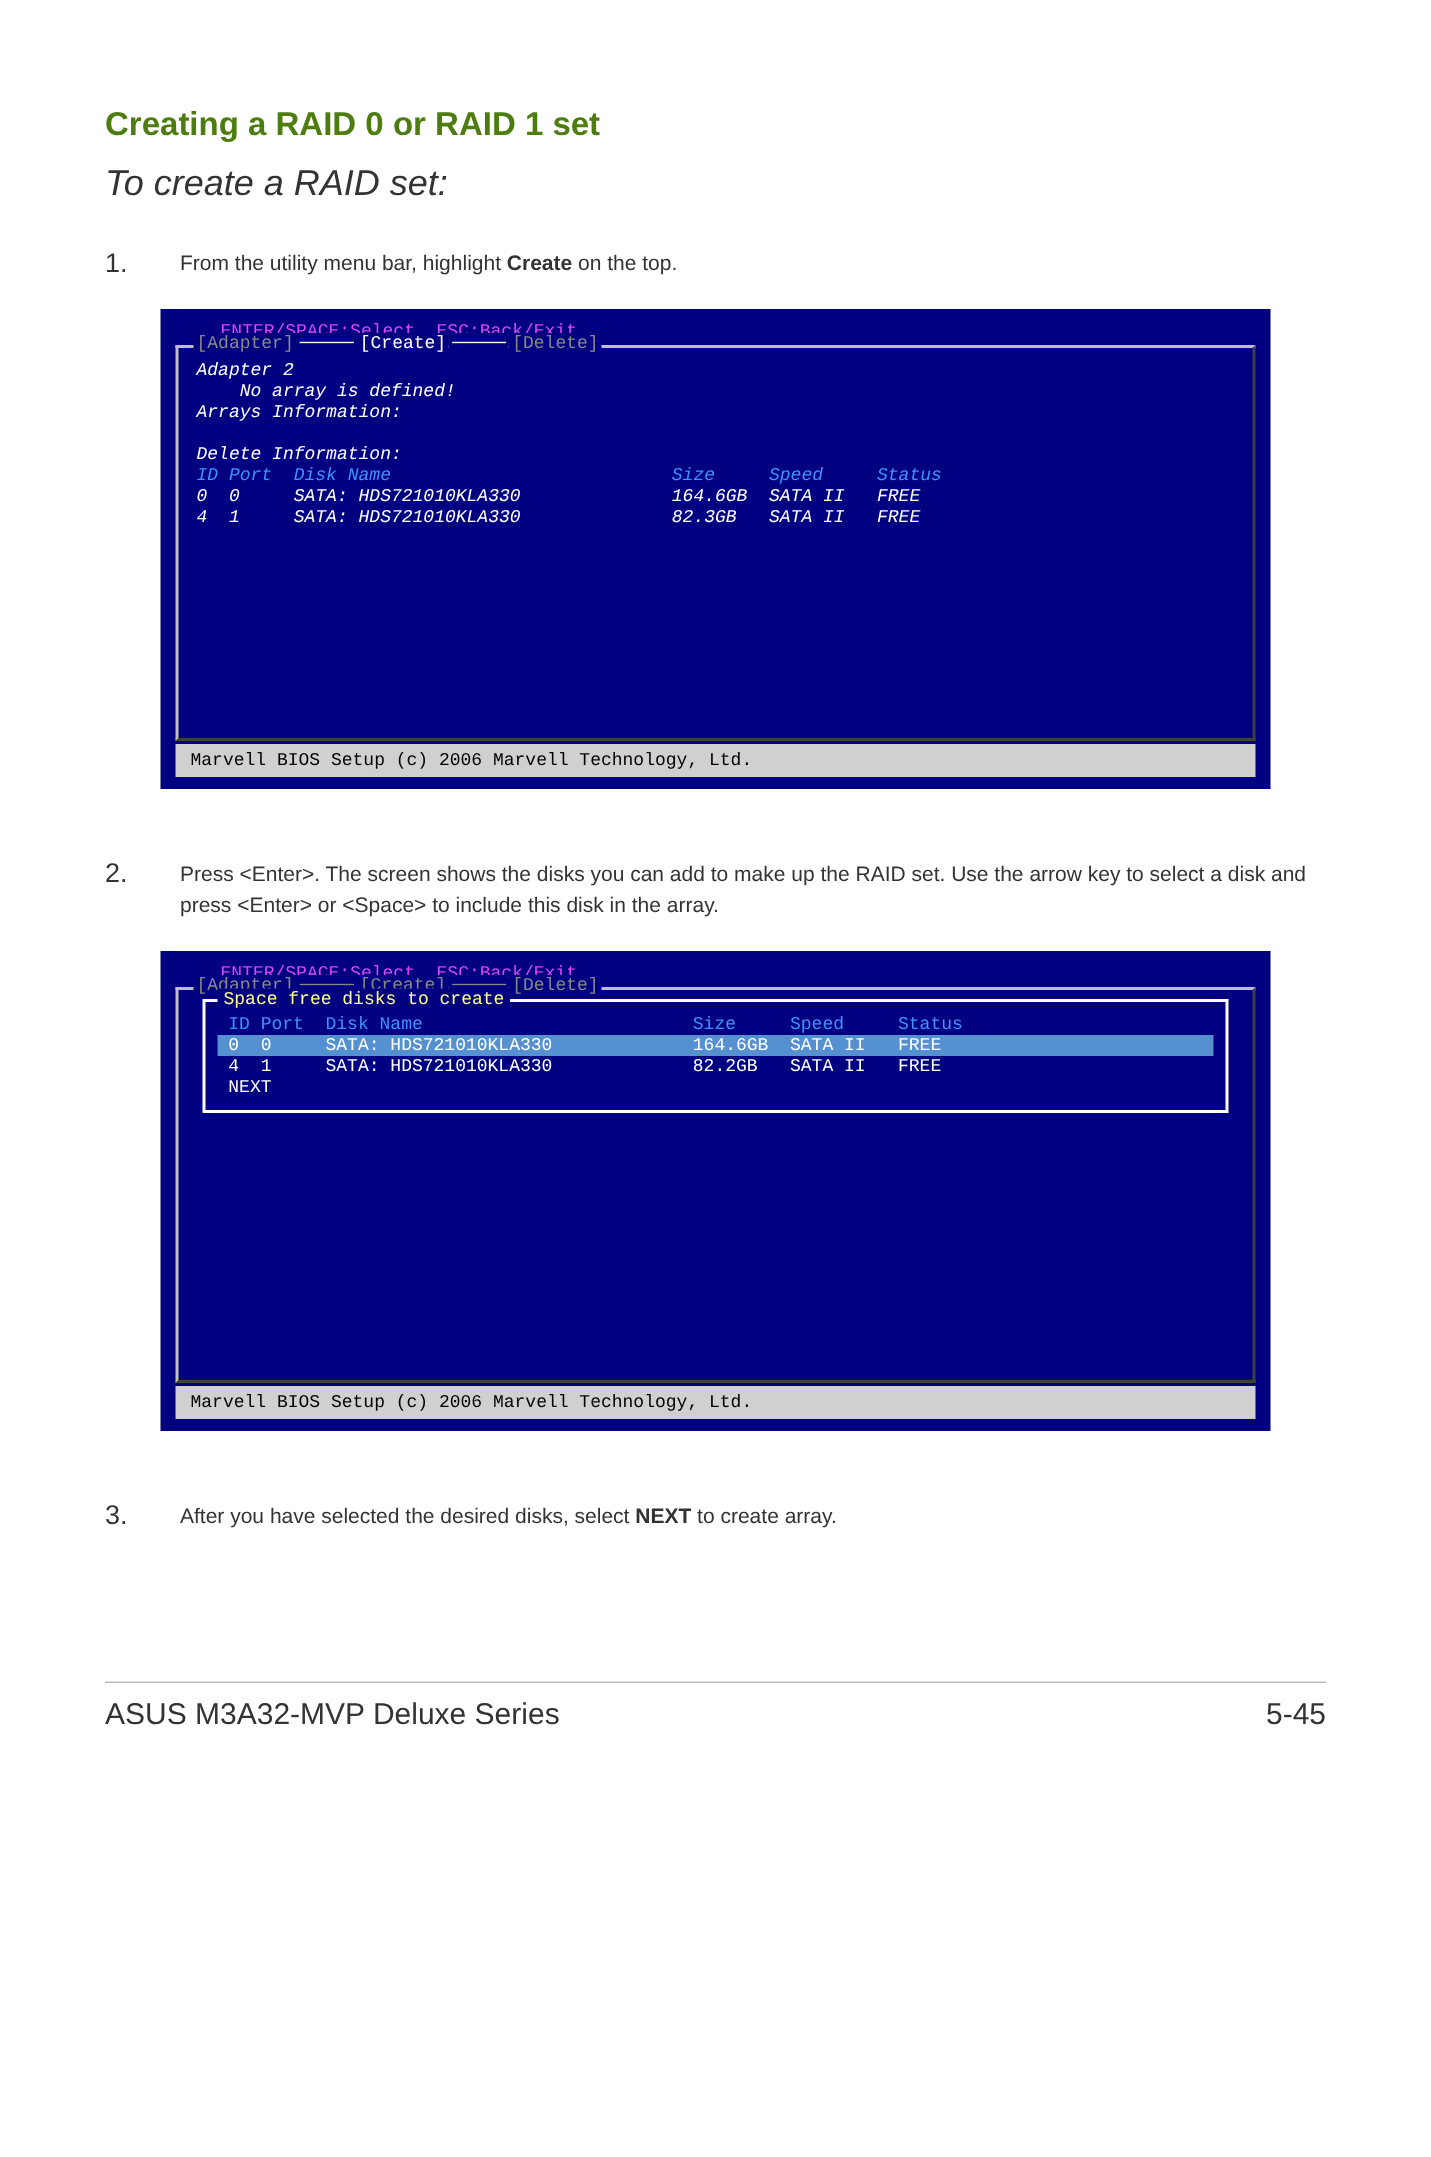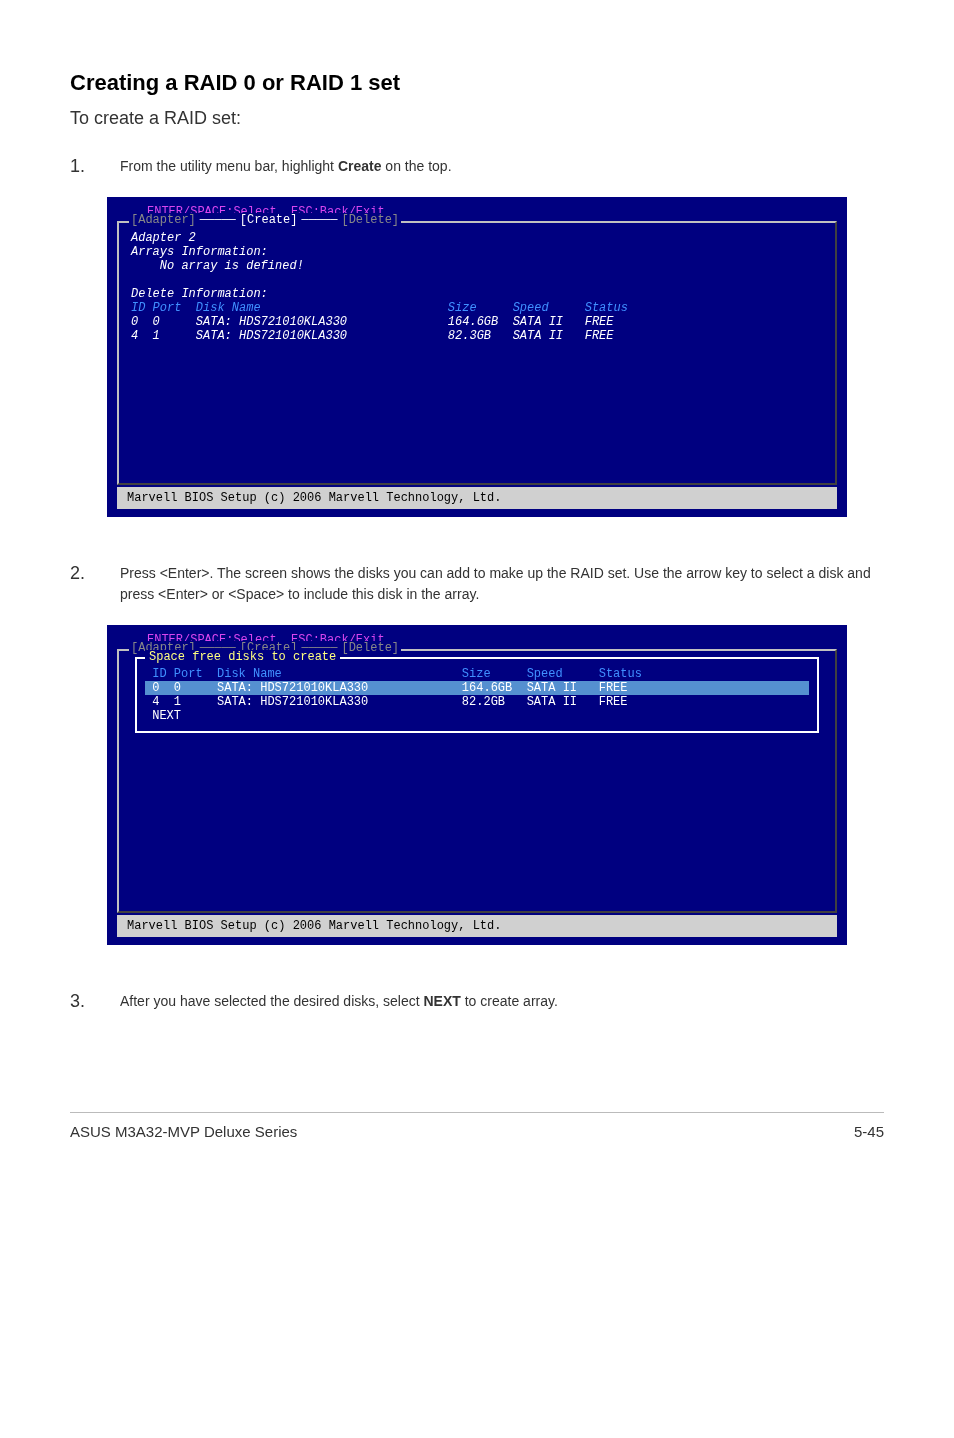--- a/index.html
+++ b/index.html
@@ -11,27 +11,28 @@
     width: 954px;
   }
   .page {
     padding: 70px 70px 40px 70px;
     box-sizing: border-box;
   }
   h2 {
     font-size: 22px;
     font-weight: bold;
     margin: 0 0 10px 0;
-    color: #000000;
+    color: #4d7c0f;
   }
   p.body-text {
-    font-size: 18px;
+    font-size: 24px;
     margin: 0 0 25px 0;
     color: #333;
     line-height: 1.4;
+    font-style: italic;
   }
   .numbered {
     display: flex;
     margin-bottom: 20px;
   }
   .numbered .num {
     width: 50px;
     font-size: 18px;
   }
   .numbered .txt {
@@ -101,21 +102,21 @@
     font-size: 12px;
     margin-left: 10px;
     margin-right: 10px;
   }
   .footer-line {
     border-top: 1px solid #bbb;
     margin-top: 100px;
     padding-top: 10px;
     display: flex;
     justify-content: space-between;
-    font-size: 15px;
+    font-size: 20px;
     color: #333;
   }
   .inner-select-box {
     border: 2px solid #ffffff;
     margin: 0 10px 0 10px;
     padding: 2px 8px 8px 8px;
     position: relative;
   }
   .select-title {
     position: relative;
@@ -147,22 +148,22 @@
     </div>
   </div>
 
   
   <div class="bios-box">
     <div class="bios-header">ENTER/SPACE:Select, ESC:Back/Exit</div>
     <div class="bios-inner">
       <div class="bios-tabs"><span class="tab-label tab-inactive">[Adapter]</span><span class="tab-label">─────</span><span class="tab-label tab-active">[Create]</span><span class="tab-label">─────</span><span class="tab-label tab-inactive">[Delete]</span></div>
       <div class="bios-body">
         <div class="white-text">Adapter 2</div>
+        <div class="white-text data-row">    No array is defined!</div>
         <div class="white-text">Arrays Information:</div>
-        <div class="white-text data-row">    No array is defined!</div>
         <br>
         <div class="white-text">Delete Information:</div>
         <div class="label-head data-row">ID Port  Disk Name                          Size     Speed     Status</div>
         <div class="white-text data-row">0  0     SATA: HDS721010KLA330              164.6GB  SATA II   FREE</div>
         <div class="white-text data-row">4  1     SATA: HDS721010KLA330              82.3GB   SATA II   FREE</div>
         <br><br><br><br><br><br><br>
       </div>
     </div>
     <div class="bios-footer">Marvell BIOS Setup (c) 2006 Marvell Technology, Ltd.</div>
   </div>

